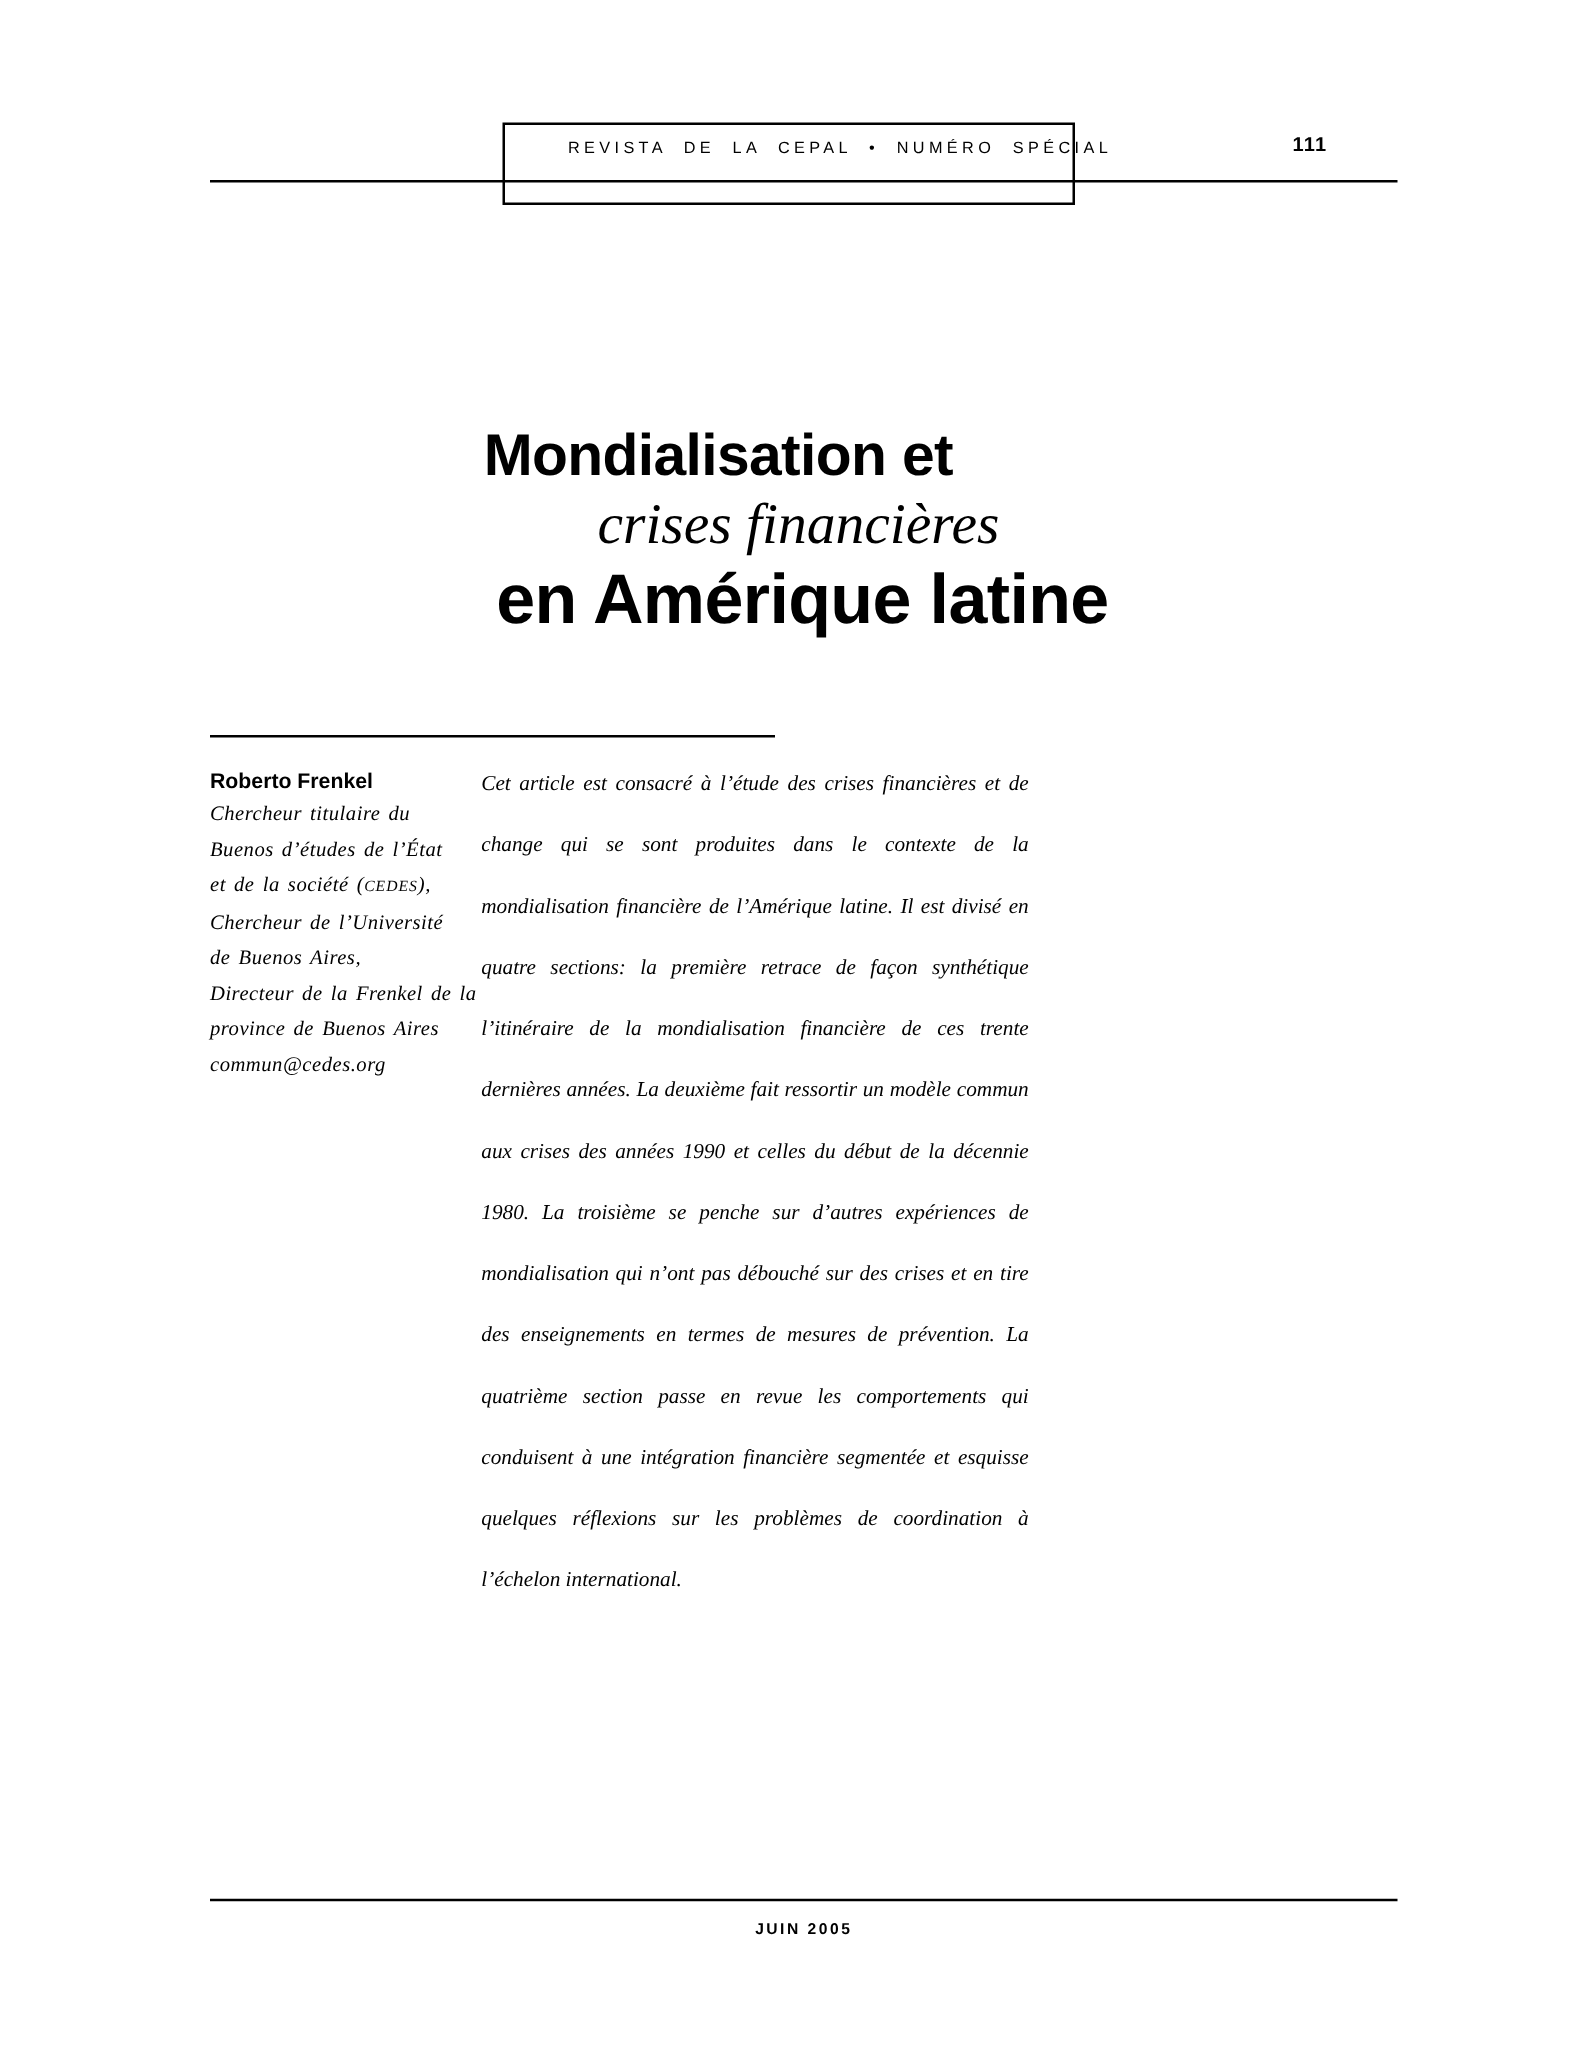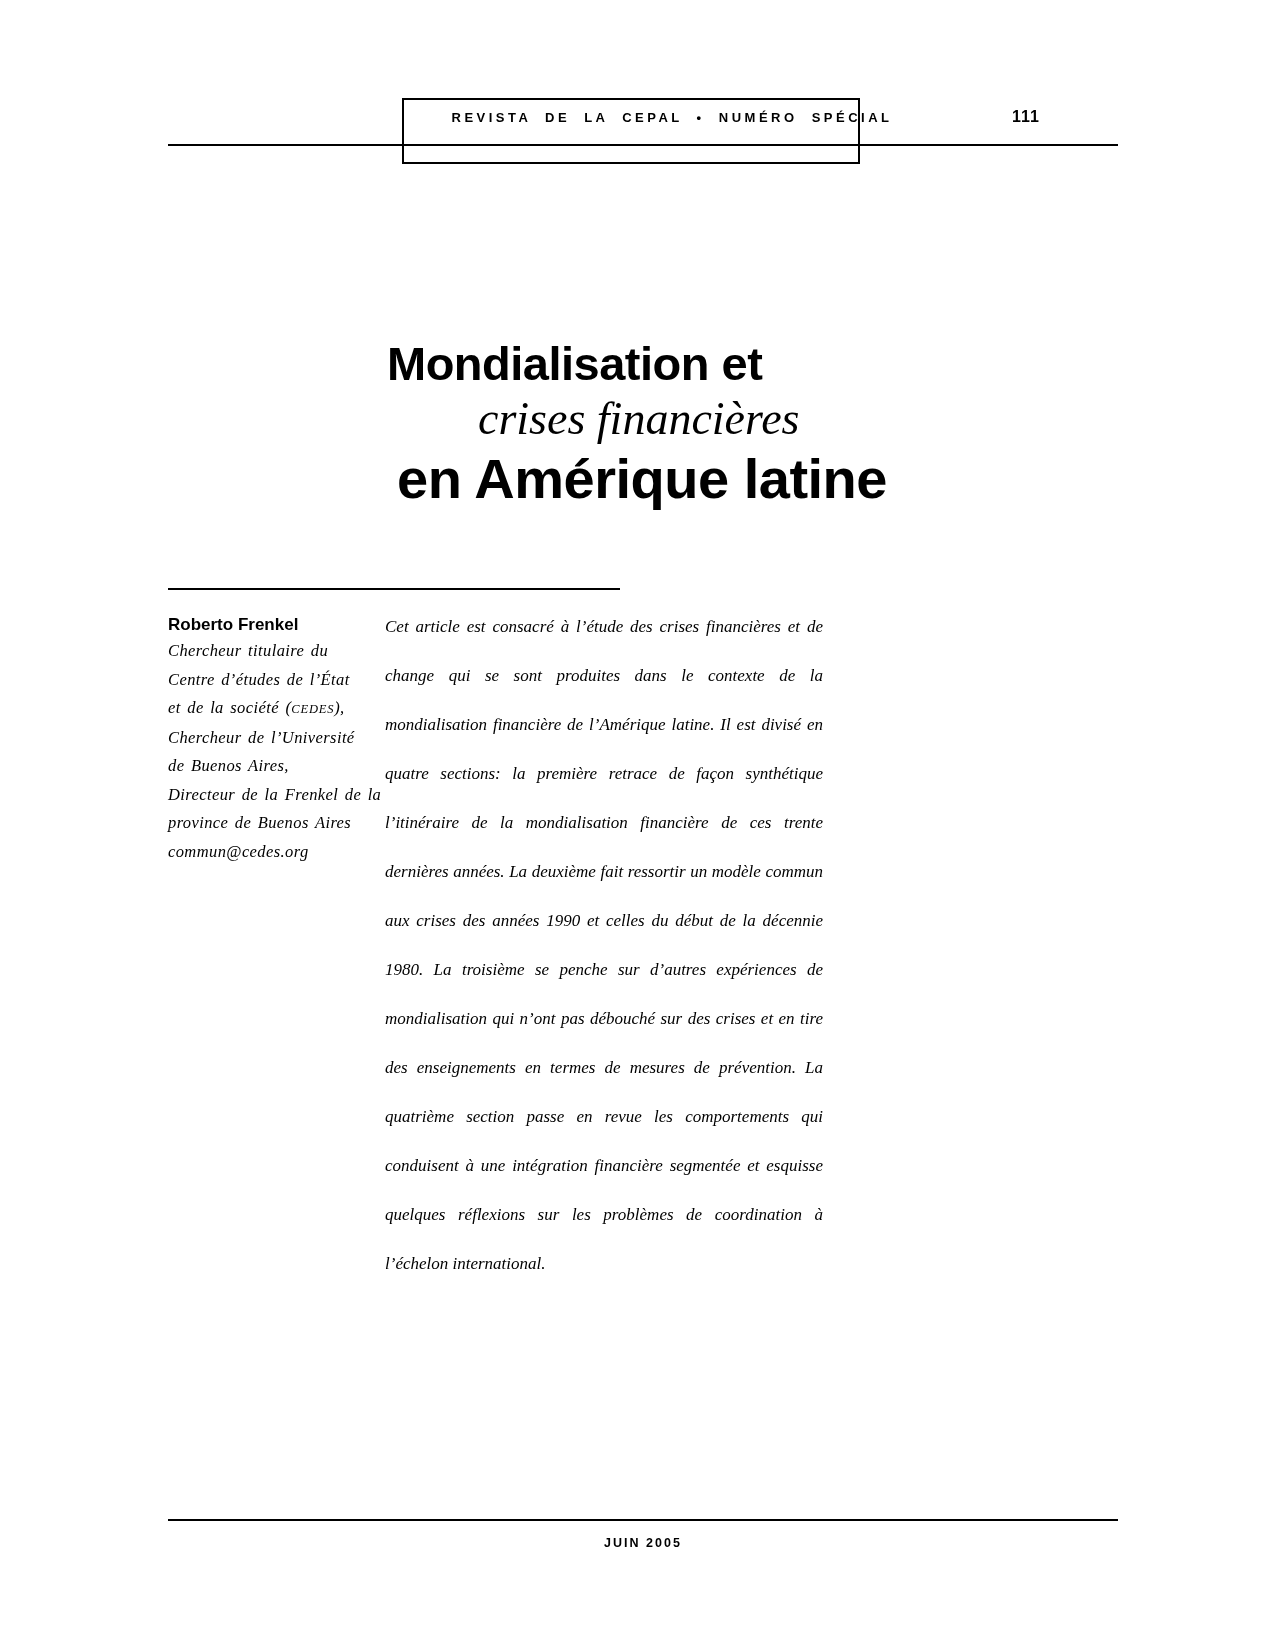--- a/index.html
+++ b/index.html
@@ -27,29 +27,30 @@
     width: 458px; height: 66px;
     border: 2px solid #000000;
     box-sizing: border-box;
   }
   .journal-title {
     position: absolute;
     left: 402px; top: 110px;
     width: 540px;
     text-align: center;
     font-size: 13px;
-    font-weight: bold;
+    font-weight: normal;
     letter-spacing: 3.5px;
     word-spacing: 7px;
     white-space: nowrap;
   }
   .page-number {
     position: absolute;
     left: 1012px; top: 108px;
     width: 50px;
+    text-align: right;
     font-size: 16px;
     font-weight: bold;
     letter-spacing: 1px;
   }
   
   .title-line-1 {
     position: absolute;
     left: 387px; top: 336px;
     font-size: 47px;
     font-weight: bold;
@@ -132,21 +133,21 @@
 <div>
   <div class="title-line-1">Mondialisation et</div>
   <div class="title-line-2">crises financières</div>
   <div class="title-line-3">en Amérique latine</div>
 </div>
 
 <div class="rule author-rule"></div>
 <div class="author-name">Roberto Frenkel</div>
 <div class="author-affiliation">
   <div>Chercheur titulaire du</div>
-  <div>Centre d’études de l’État</div>
+  <div>Buenos d’études de l’État</div>
   <div><span>et de la société (</span><span class="smallcaps">CEDES</span><span>),</span></div>
   <div>Chercheur de l’Université</div>
   <div>de Buenos Aires,</div>
   <div>Directeur de la Frenkel de la</div>
   <div>province de Buenos Aires</div>
   <div>commun@cedes.org</div>
 </div>
 
 <div class="abstract-text">Cet article est consacré à l’étude des crises financières et de change qui se sont produites dans le contexte de la mondialisation financière de l’Amérique latine. Il est divisé en quatre sections: la première retrace de façon synthétique l’itinéraire de la mondialisation financière de ces trente dernières années. La deuxième fait ressortir un modèle commun aux crises des années 1990 et celles du début de la décennie 1980. La troisième se penche sur d’autres expériences de mondialisation qui n’ont pas débouché sur des crises et en tire des enseignements en termes de mesures de prévention. La quatrième section passe en revue les comportements qui conduisent à une intégration financière segmentée et esquisse quelques réflexions sur les problèmes de coordination à l’échelon international.</div>
 

